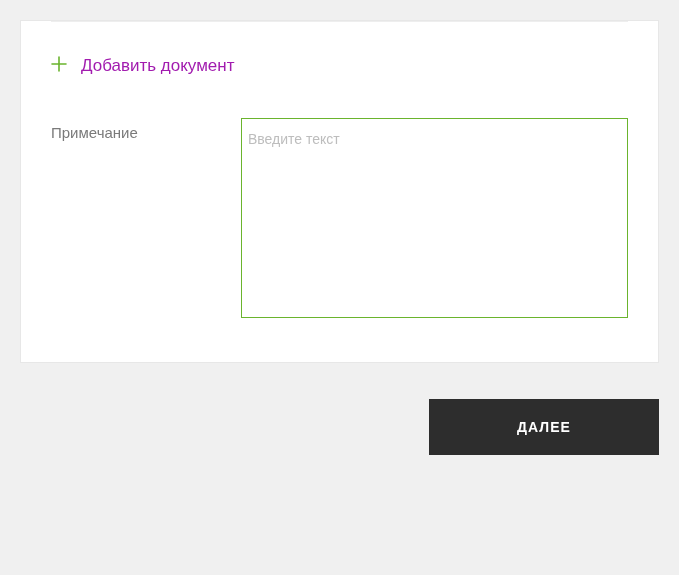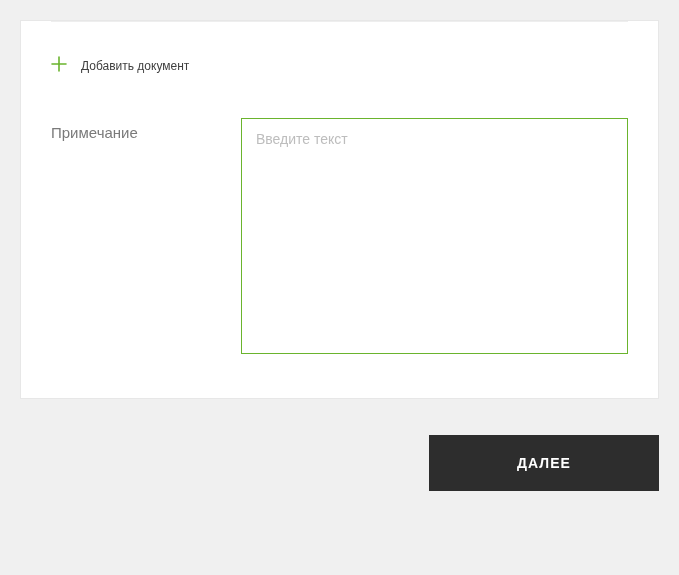--- a/index.html
+++ b/index.html
@@ -65,43 +65,43 @@
       gap: 14px;
       padding: 34px 30px 22px 30px;
       cursor: pointer;
     }
     .plus-icon svg {
       width: 16px;
       height: 16px;
       stroke: #6ab42d;
     }
     .add-label {
-      color: #404040;
-      font-size: 12px;
+      color: #a21caf;
+      font-size: 17px;
     }
     .note-row {
       display: flex;
       align-items: flex-start;
       padding: 20px 30px 44px 30px;
       gap: 10px;
     }
     .note-label {
       color: #7a7a7a;
       font-size: 15px;
       width: 180px;
       padding-top: 6px;
     }
     .note-textarea {
       flex: 1;
       border: 1px solid #6ab42d;
-      padding: 12px 14px;
+      padding: 12px 6px;
       font-size: 14px;
       font-family: Arial, Helvetica, sans-serif;
       resize: none;
-      height: 236px;
+      height: 200px;
       outline: none;
       color: #333;
     }
     .note-textarea::placeholder {
       color: #bdbdbd;
     }
     .footer {
       display: flex;
       justify-content: flex-end;
       margin-top: 36px;

